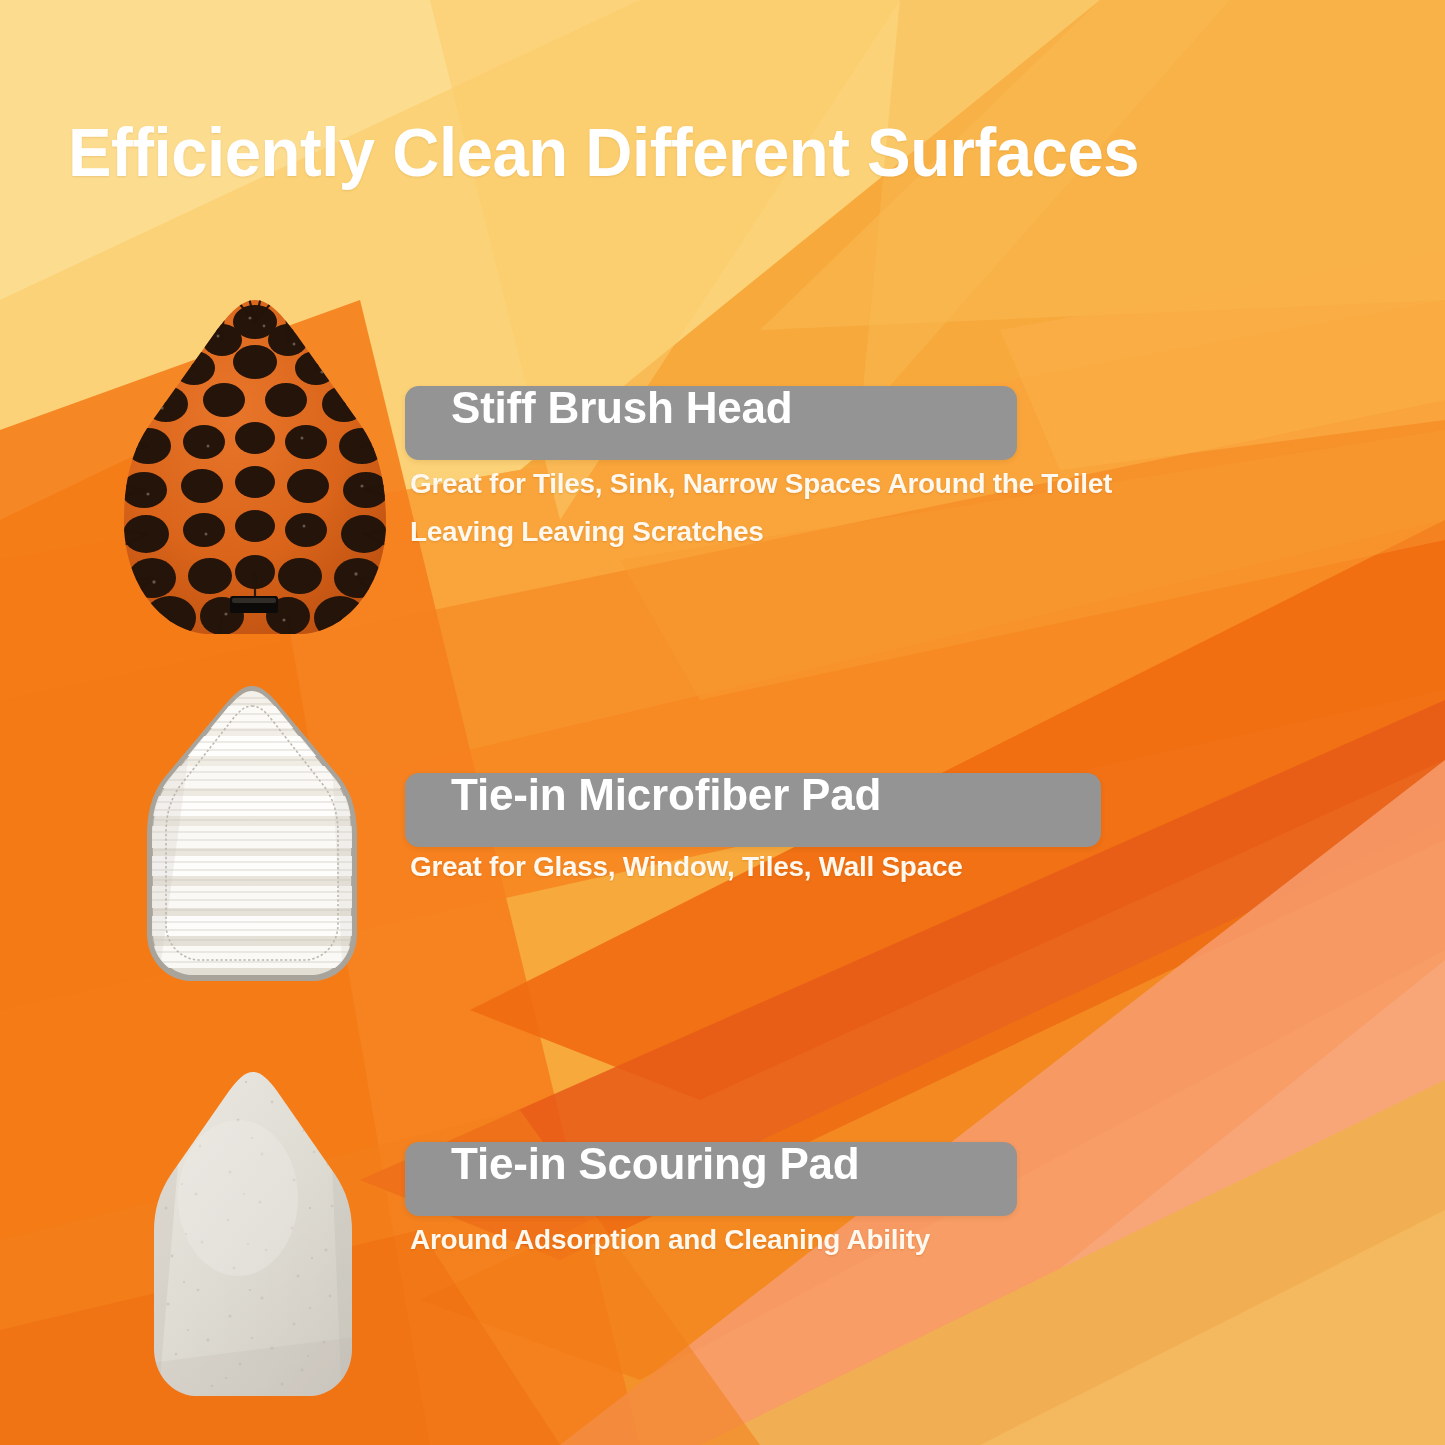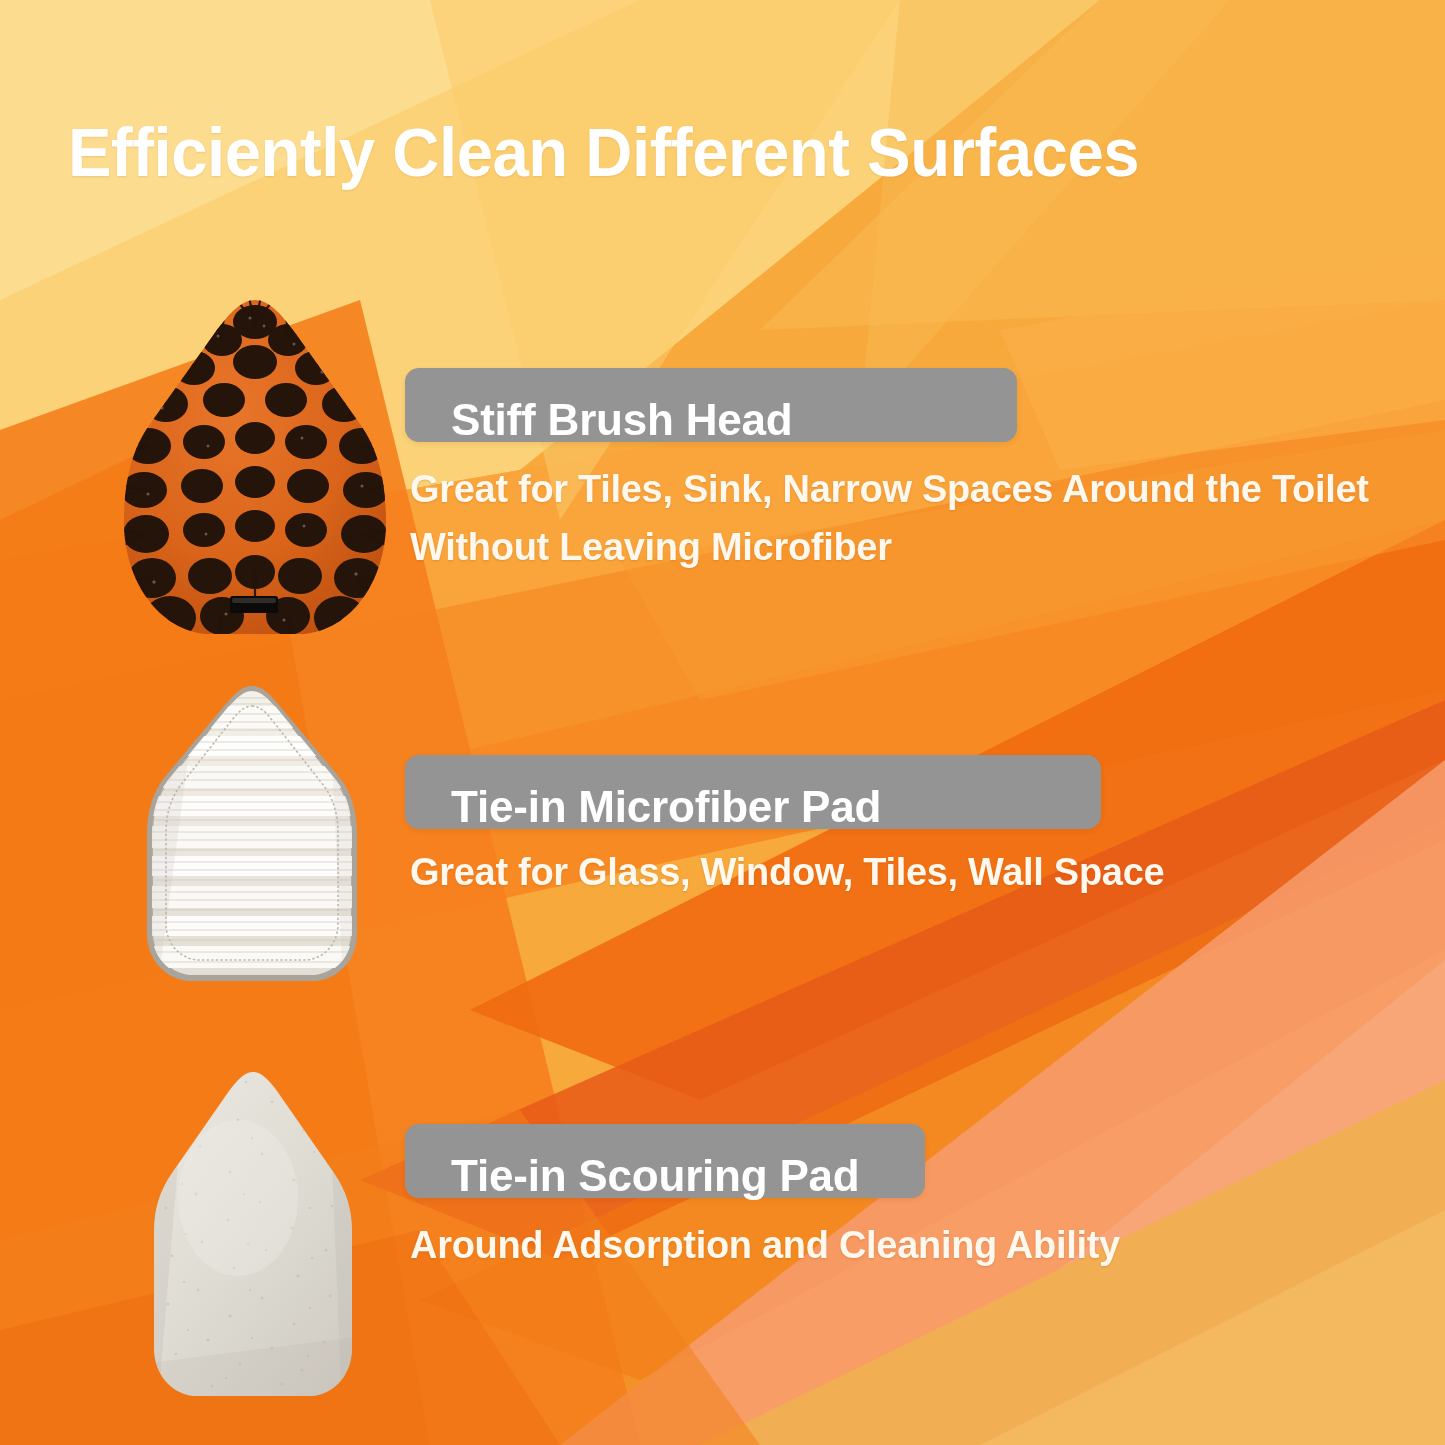--- a/index.html
+++ b/index.html
@@ -24,32 +24,33 @@
     text-shadow:0 1px 2px rgba(180,110,20,0.18);
   }
 
   
   .row{position:absolute;z-index:5;}
   .badge{
     position:absolute;
     background:#949494;
     border-radius:14px;
     height:74px;
-    display:flex;align-items:flex-end;
+    display:flex;align-items:flex-start;
     padding-left:46px;padding-right:30px;
     box-sizing:border-box;
     box-shadow:0 2px 5px rgba(120,60,0,.10);
+    margin-top:18px;
   }
   .badge-label{
     color:#FFFFFF;font-size:44px;font-weight:700;
     line-height:1;white-space:nowrap;letter-spacing:-0.2px;
   }
   .desc{position:absolute;}
   .desc-line{
-    color:#FFF8EE;font-size:38px;font-weight:700;line-height:1;
+    color:#FFF8EE;font-size:28px;font-weight:700;line-height:1;
     white-space:nowrap;letter-spacing:-0.3px;
     text-shadow:0 1px 2px rgba(150,70,0,.22);
     margin-bottom:20px;
   }
 
   
   .brush-wrap{position:absolute;left:118px;top:296px;width:274px;height:344px;}
   .brush-wrap svg{display:block;}
 
   
@@ -369,35 +370,35 @@
       </g>
     </svg>
   </div>
 
   <div class="row">
     <div class="badge" style="left:405px;top:368px;width:612px;">
       <span class="badge-label">Stiff Brush Head</span>
     </div>
     <div class="desc" style="left:410px;top:470px;">
       <div class="desc-line">Great for Tiles, Sink, Narrow Spaces Around the Toilet</div>
-      <div class="desc-line">Without Leaving Microfiber</div>
+      <div class="desc-line">Leaving Leaving Scratches</div>
     </div>
   </div>
 
   <div class="row">
     <div class="badge" style="left:405px;top:755px;width:696px;">
       <span class="badge-label">Tie-in Microfiber Pad</span>
     </div>
     <div class="desc" style="left:410px;top:853px;">
       <div class="desc-line">Great for Glass, Window, Tiles, Wall Space</div>
     </div>
   </div>
 
   <div class="row">
-    <div class="badge" style="left:405px;top:1124px;width:520px;">
+    <div class="badge" style="left:405px;top:1124px;width:612px;">
       <span class="badge-label">Tie-in Scouring Pad</span>
     </div>
     <div class="desc" style="left:410px;top:1226px;">
       <div class="desc-line">Around Adsorption and Cleaning Ability</div>
     </div>
   </div>
 
 </div>
 
 </body></html>

